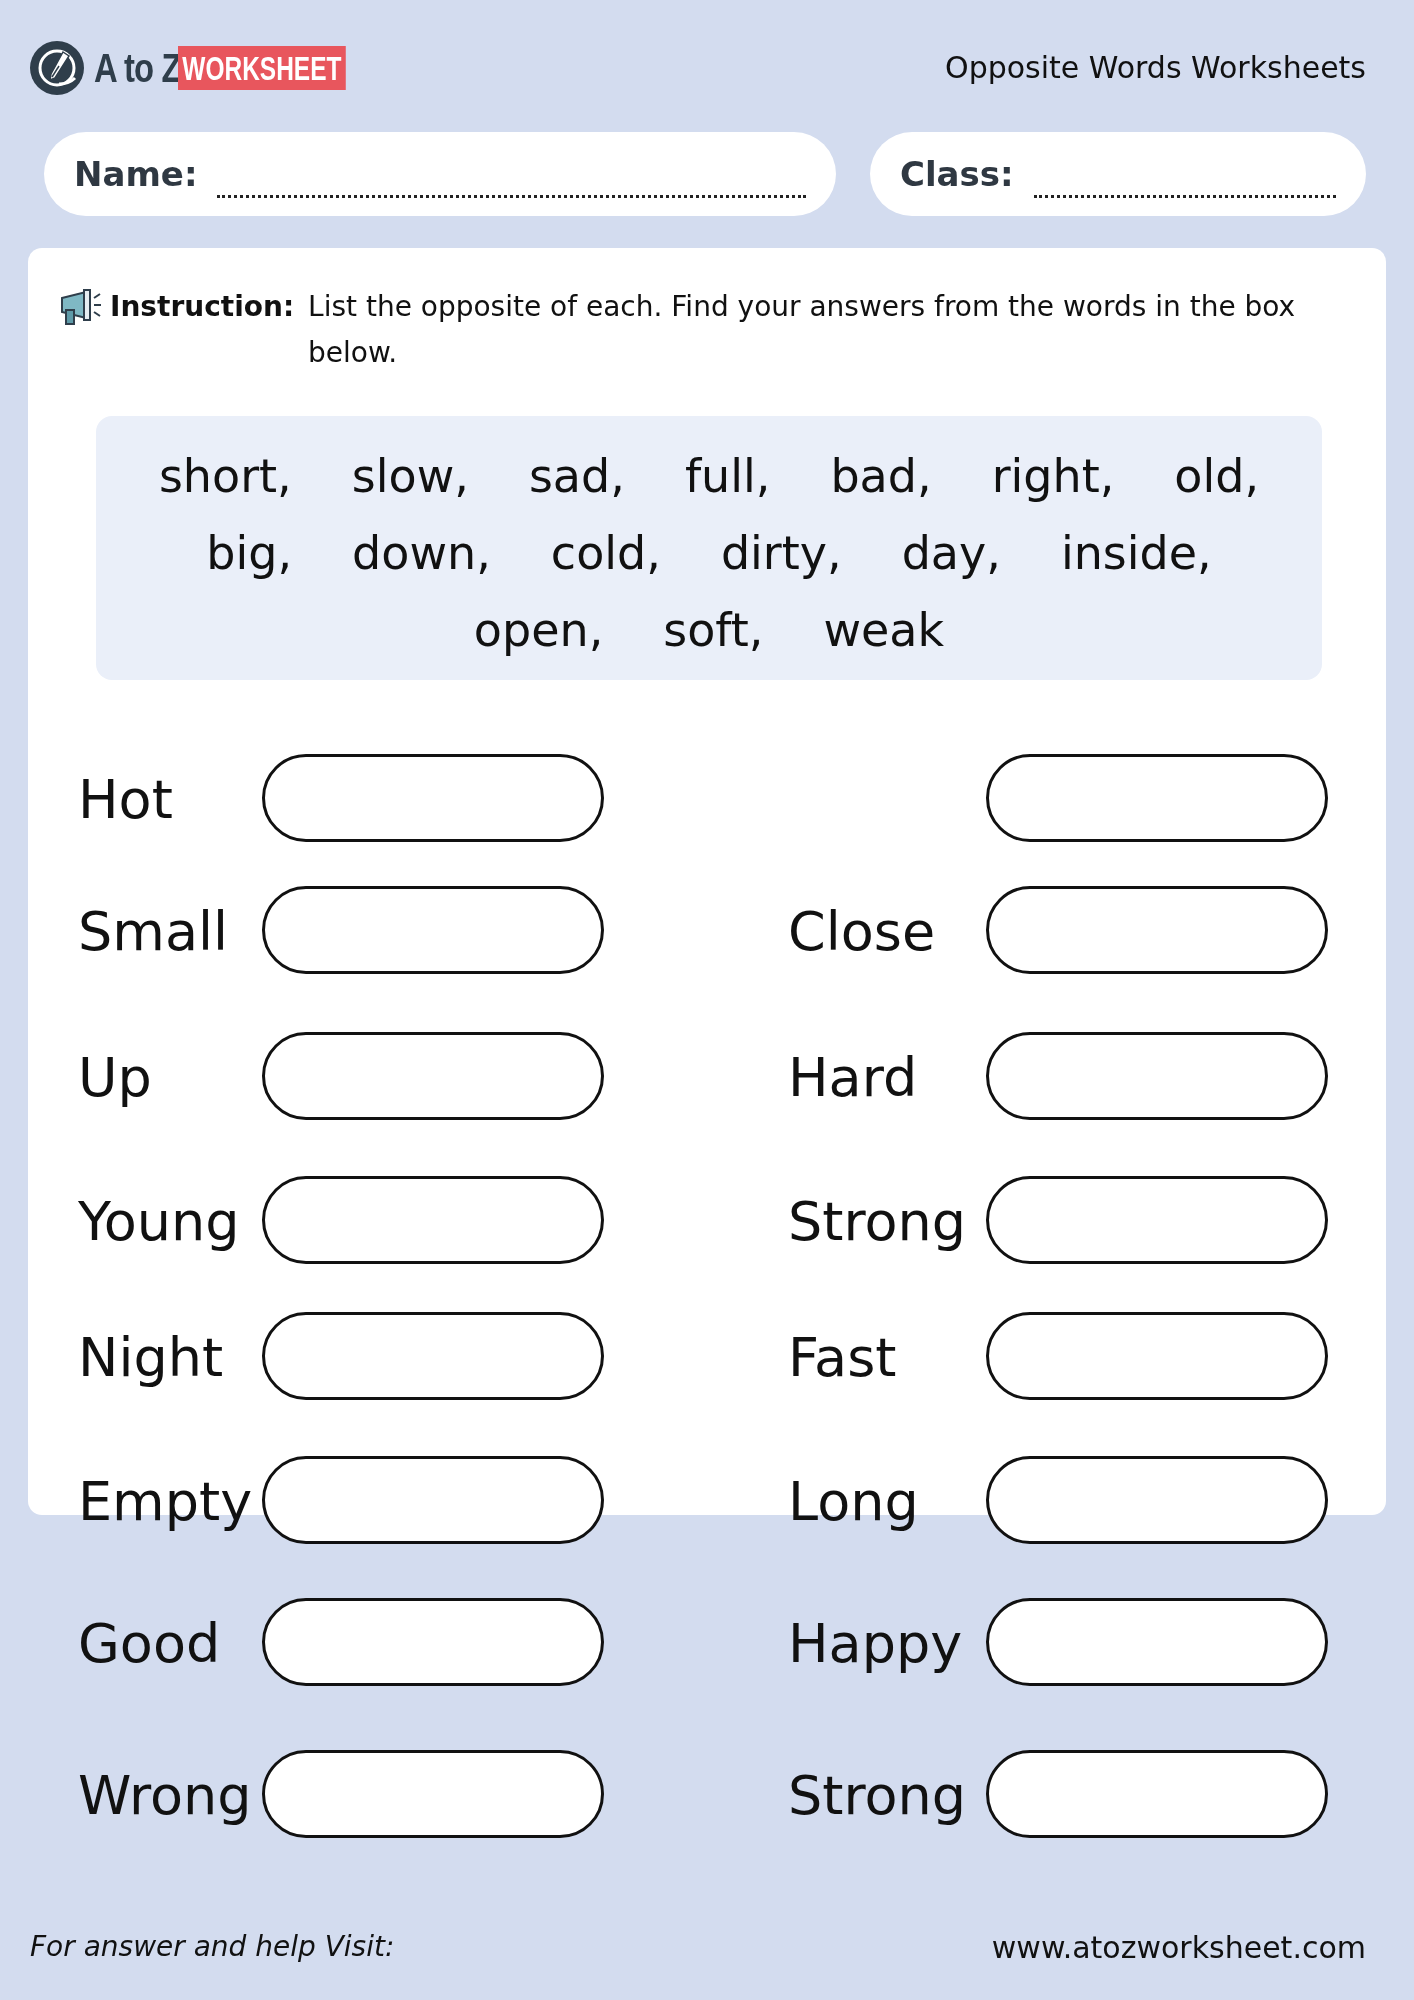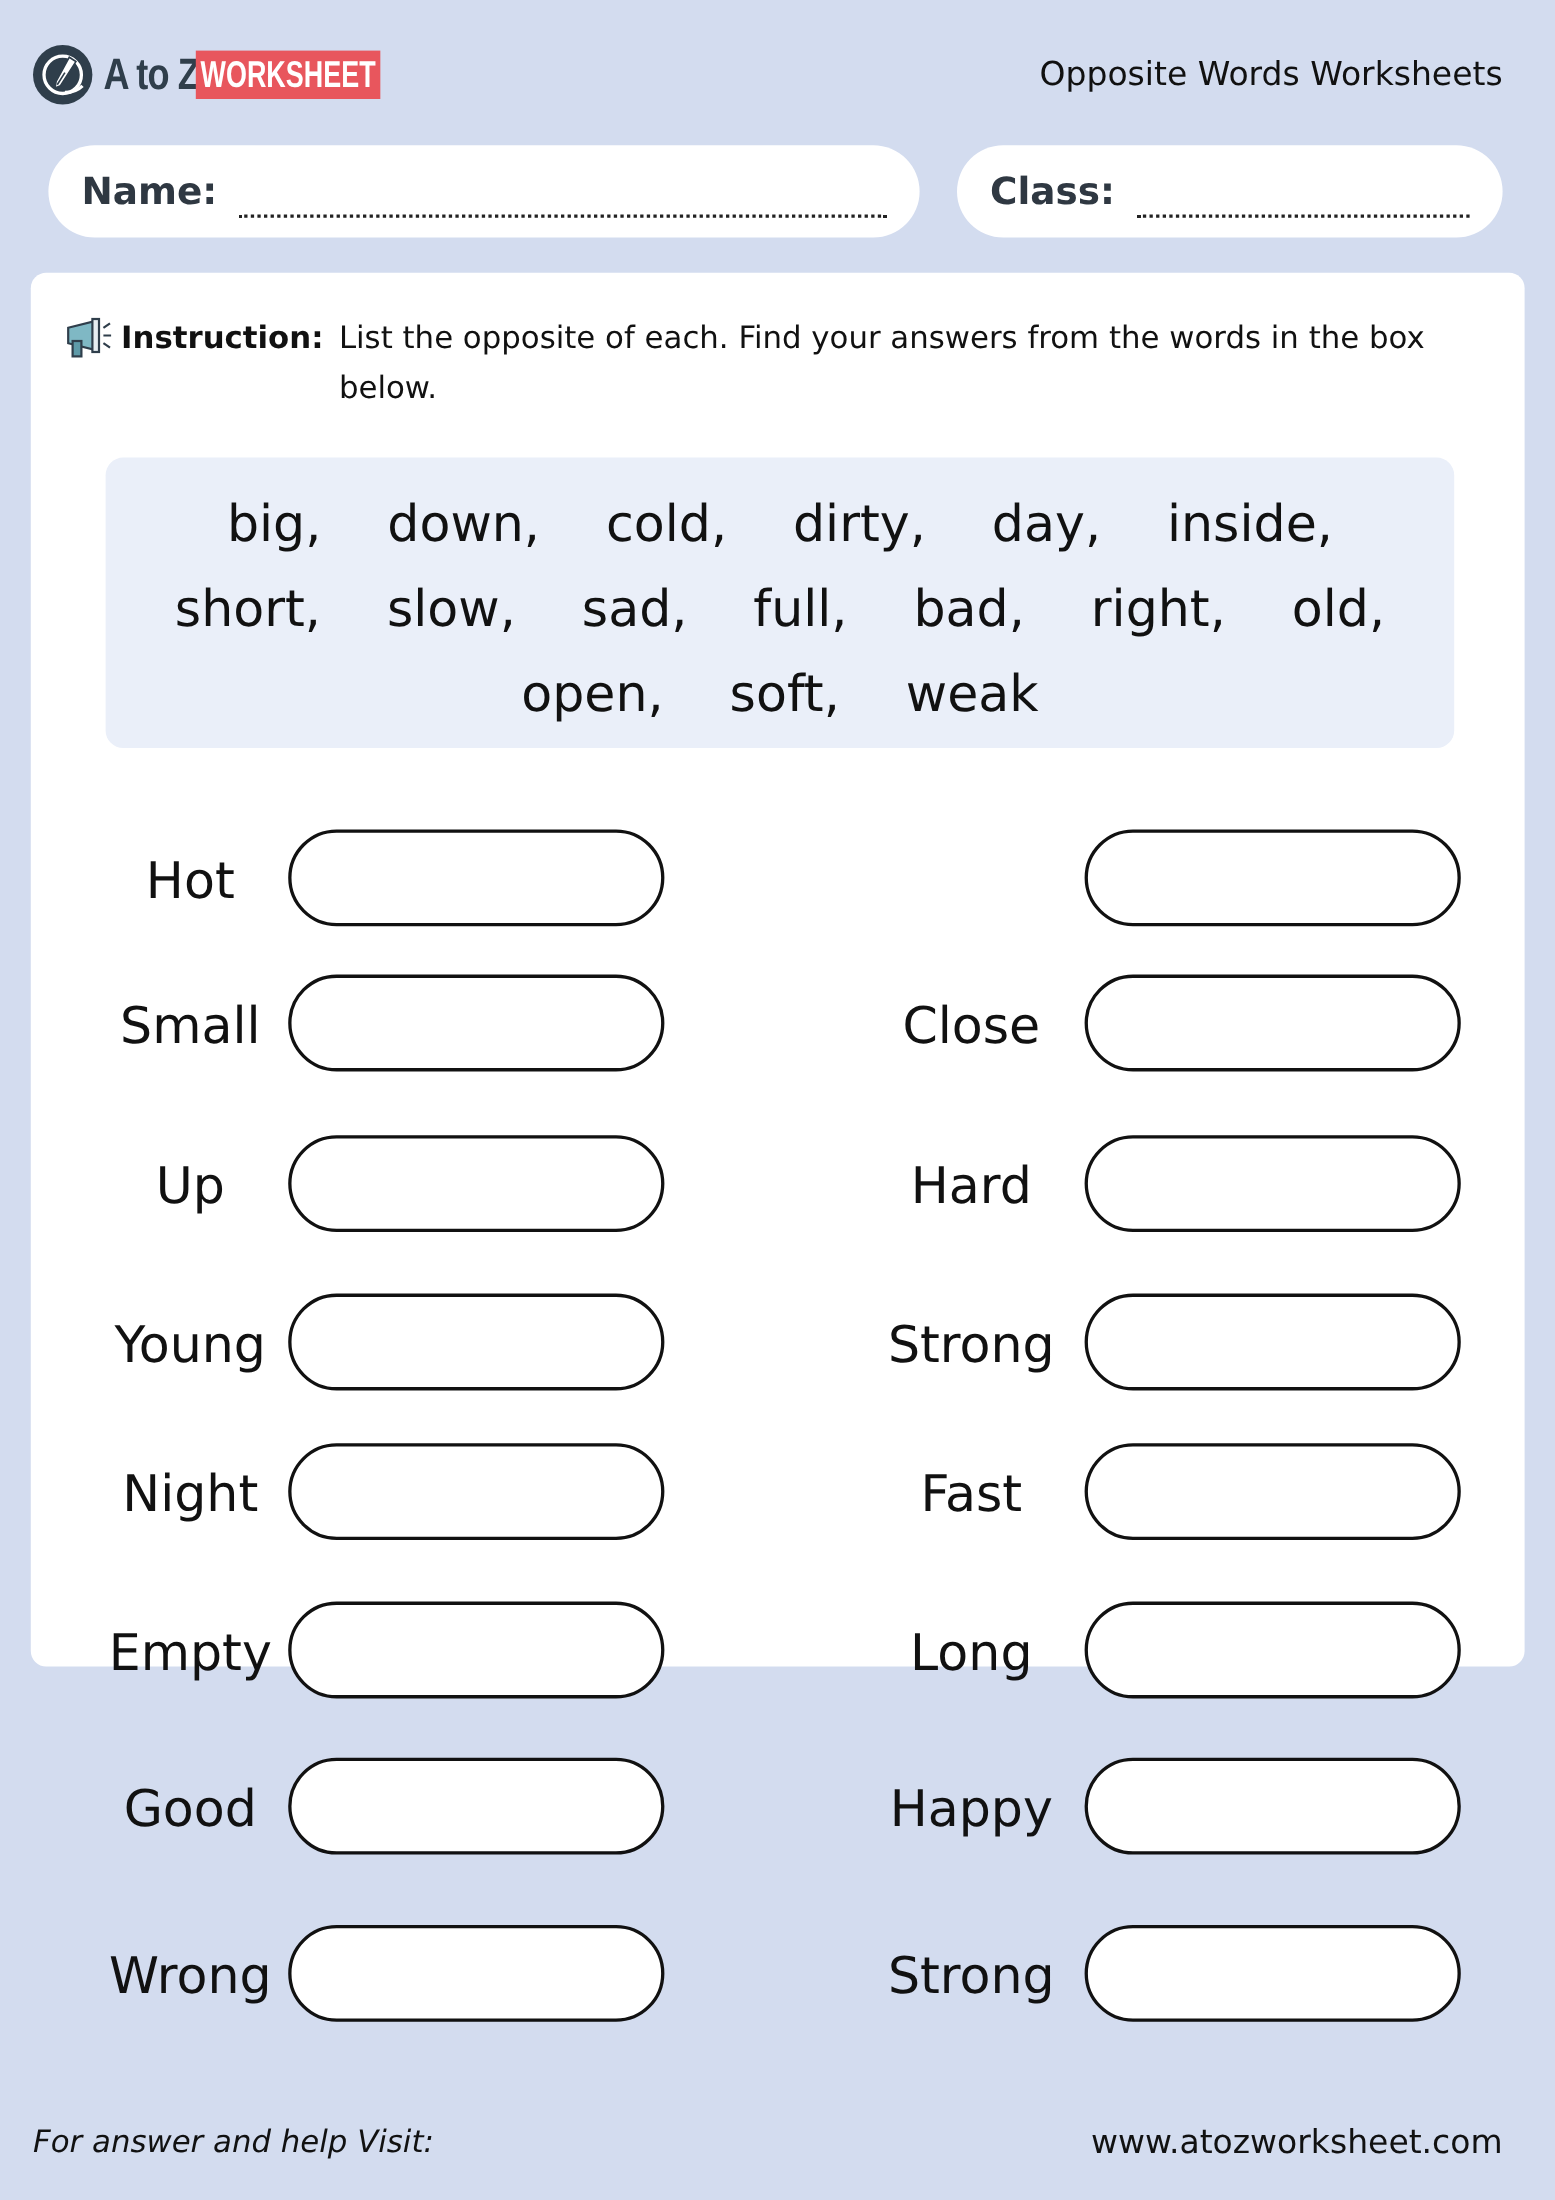--- a/index.html
+++ b/index.html
@@ -42,21 +42,21 @@
     .instr-label { font-weight: bold; white-space: nowrap; margin-right: 14px; color: #111; font-weight: 600;}
     .instr-text { color: #111; }
     .word-box {
       position: absolute; left: 68px; top: 168px; width: 1226px; height: 264px;
       background: #eaeff9; border-radius: 16px; box-sizing: border-box; padding: 22px 20px;
       text-align: center; font-size: 46px; line-height: 77px; color: #111;
     }
     .word-box span { display: inline-block; margin: 0 30px; }
     .exercise { position: absolute; left: 0; top: 500px; width: 1358px; }
     .ex-row { position: absolute; left: 0; width: 100%; height: 92px; }
-    .ex-label { position: absolute; font-size: 46px; line-height: 92px; text-align: center; width: 190px; }
+    .ex-label { position: absolute; font-size: 54px; line-height: 92px; text-align: left; width: 190px; }
     .ex-label.l { left: 50px; }
     .ex-label.r { left: 760px; }
     .ex-box { position: absolute; top: 0; width: 342px; height: 88px; border: 3px solid #111; border-radius: 46px; background: #fff; box-sizing: border-box; }
     .ex-box.l { left: 234px; }
     .ex-box.r { left: 958px; }
     .footer-left { position: absolute; left: 30px; top: 1930px; font-size: 28px; color: #111; font-style: italic; }
     .footer-right { position: absolute; right: 48px; top: 1930px; font-size: 30px; color: #111; }
   </style>
 </head>
 <body>
@@ -93,24 +93,24 @@
       <line x1="38" y1="14" x2="44" y2="10" stroke="#2f3e4b" stroke-width="2"></line>
       <line x1="38" y1="21" x2="45" y2="21" stroke="#2f3e4b" stroke-width="2"></line>
       <line x1="38" y1="28" x2="44" y2="32" stroke="#2f3e4b" stroke-width="2"></line>
     </svg>
     <span class="instr-label">Instruction:</span>
     <span class="instr-text">List the opposite of each. Find your answers from the words in the box below.</span>
   </div>
 
   <div class="word-box">
     <div>
-      <span>big,</span><span>down,</span><span>cold,</span><span>dirty,</span><span>day,</span><span>inside,</span>
+      <span>short,</span><span>slow,</span><span>sad,</span><span>full,</span><span>bad,</span><span>right,</span><span>old,</span>
     </div>
     <div>
-      <span>short,</span><span>slow,</span><span>sad,</span><span>full,</span><span>bad,</span><span>right,</span><span>old,</span>
+      <span>big,</span><span>down,</span><span>cold,</span><span>dirty,</span><span>day,</span><span>inside,</span>
     </div>
     <div>
       <span>open,</span><span>soft,</span><span>weak</span>
     </div>
   </div>
 
   <div class="exercise">
     <div class="ex-row" style="top:6px">
       <span class="ex-label l">Hot</span>
       <div class="ex-box l"></div>

